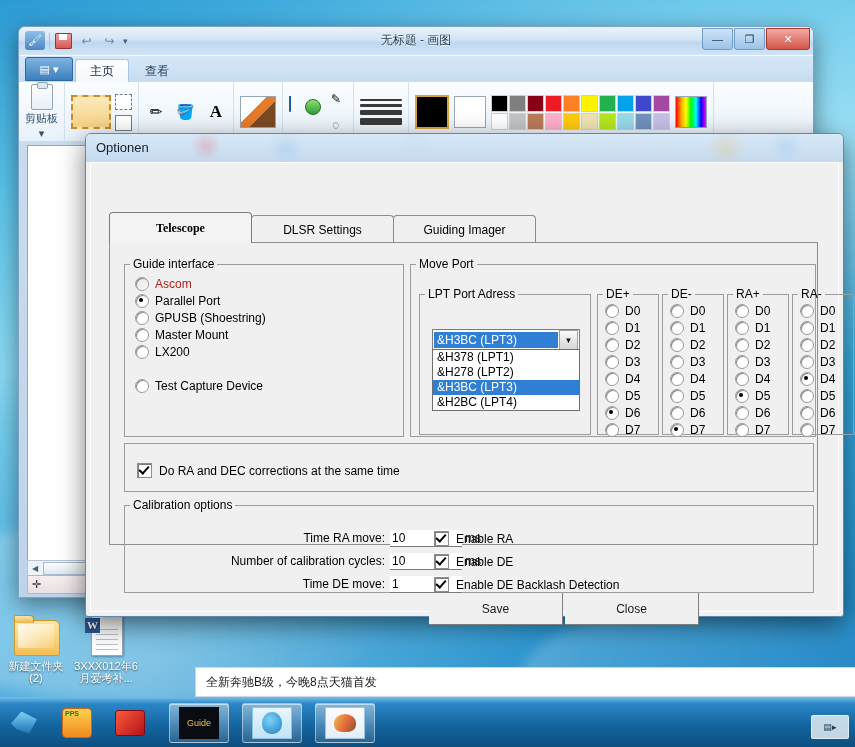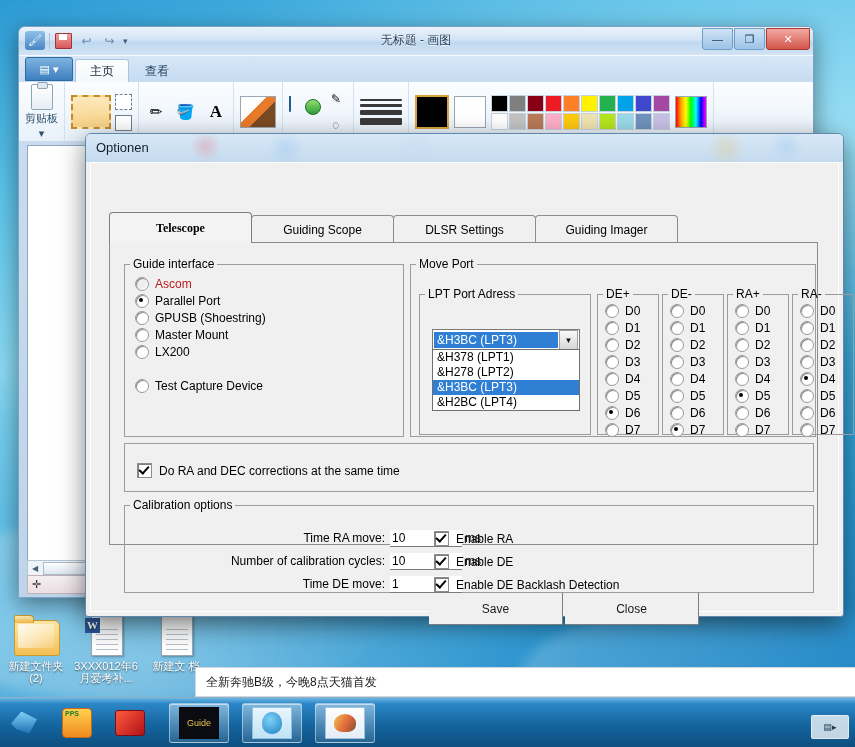--- a/index.html
+++ b/index.html
@@ -199,32 +199,20 @@
       <span class="docpage">
           <i style="top:12px"></i>
           <i style="top:17px"></i>
           <i style="top:22px"></i>
           <i style="top:27px"></i>
           <i style="top:32px"></i>
         </span>
       <span class="docbadge">W</span>
     </span>
     <span>3XXX012年6 月爱考补...</span>
-  </div>
-  <div class="dicon" style="left:142px;top:612px;">
-    <span class="glyph">
-      <span class="docpage">
-          <i style="top:12px"></i>
-          <i style="top:17px"></i>
-          <i style="top:22px"></i>
-          <i style="top:27px"></i>
-          <i style="top:32px"></i>
-        </span>
-    </span>
-    <span>新建文 档</span>
   </div>
 </div>
 
 <div id="paint">
 
   <div id="paint-titlebar">
     <div class="qat">
       <span class="paint-logo">🖌</span>
       <span style="width:1px;height:16px;background:#a8c2da;"></span>
       <span class="qat-btn">
@@ -337,21 +325,20 @@
 <div id="dlg">
   <div id="dlg-title">
     <div class="glassblur"></div>
     <span>Optionen</span>
   </div>
 
   <div id="dlg-body">
 
     <div class="tabstrip">
       <div class="dtab active">Telescope</div>
-      <div class="dtab">Guiding Scope</div>
       <div class="dtab">DLSR Settings</div>
       <div class="dtab">Guiding Imager</div>
     </div>
 
     <div class="tabpage">
 
       <fieldset class="gb" style="left:14px;top:14px;width:278px;height:178px;">
         <legend>Guide interface</legend>
         <div style="padding:4px 0 0 10px;">
           <div class="radio disabled">

